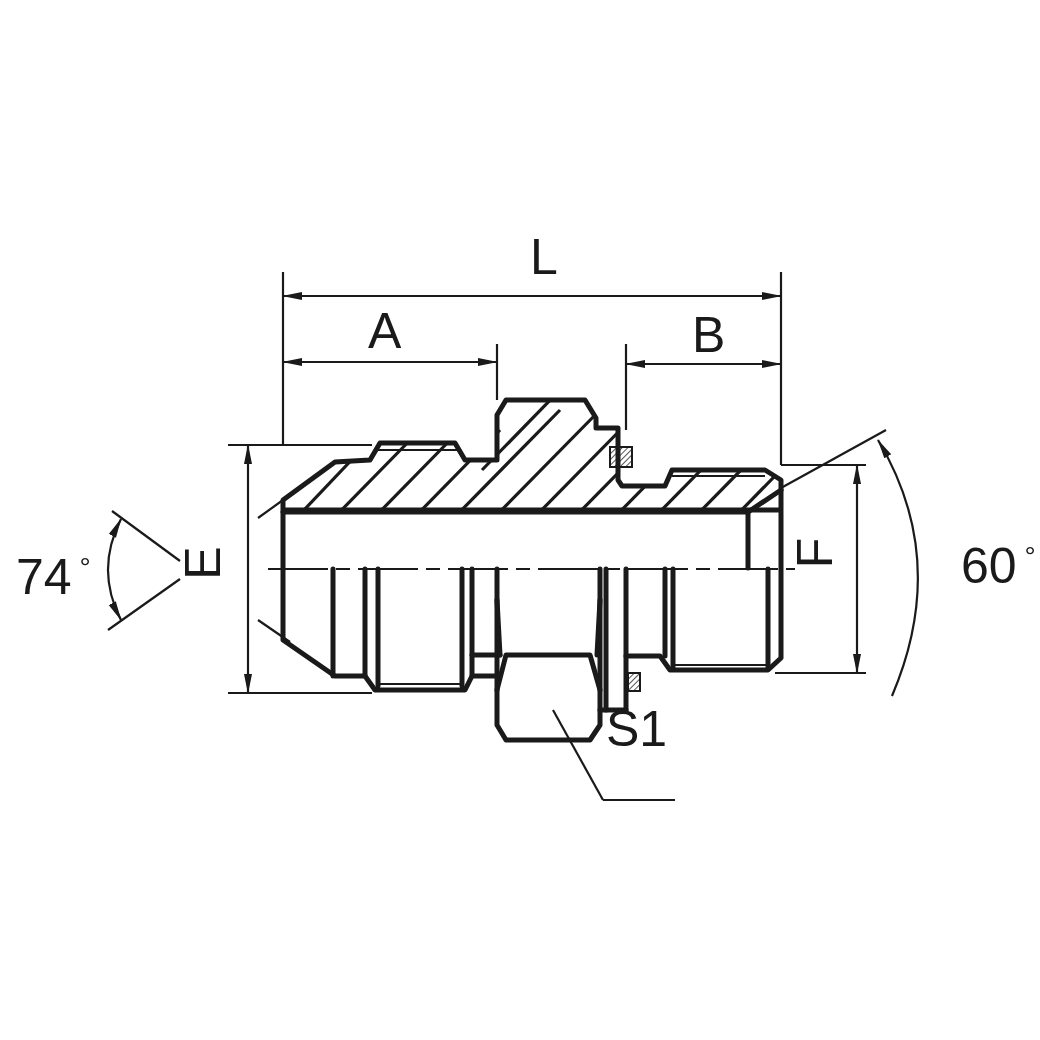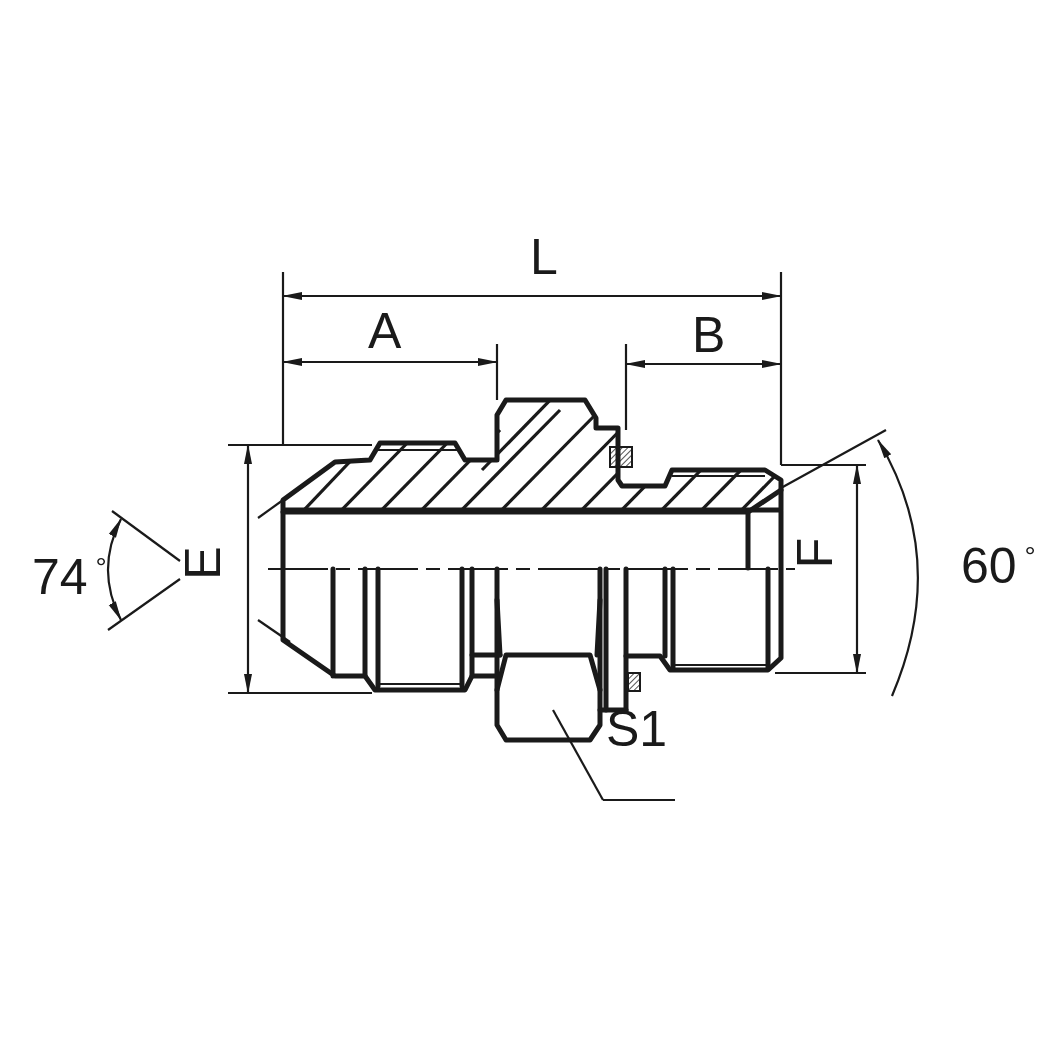--- a/index.html
+++ b/index.html
@@ -141,20 +141,20 @@
 <div class="lbl lbl-big" style="left:692px; top:310px;">B</div>
 <div class="lbl lbl-big" style="left:606px; top:704px;">S1</div>
 
 <div class="lbl lbl-big" style="left:186px; top:538px; width:50px; height:50px;">
   <span class="rot">E</span>
 </div>
 <div class="lbl lbl-big" style="left:800px; top:528px; width:50px; height:50px;">
   <span class="rot">F</span>
 </div>
 
-<div class="lbl lbl-big" style="left:32px; top:552px;">
+<div class="lbl lbl-big" style="left:16px; top:552px;">
   <span>74</span>
   <span style="font-size:28px; vertical-align:top; position:relative; top:2px; left:-6px;">°</span>
 </div>
 <div class="lbl lbl-big" style="left:961px; top:541px;">
   <span>60</span>
   <span style="font-size:28px; vertical-align:top; position:relative; top:2px; left:-6px;">°</span>
 </div>
 
 </body></html>

